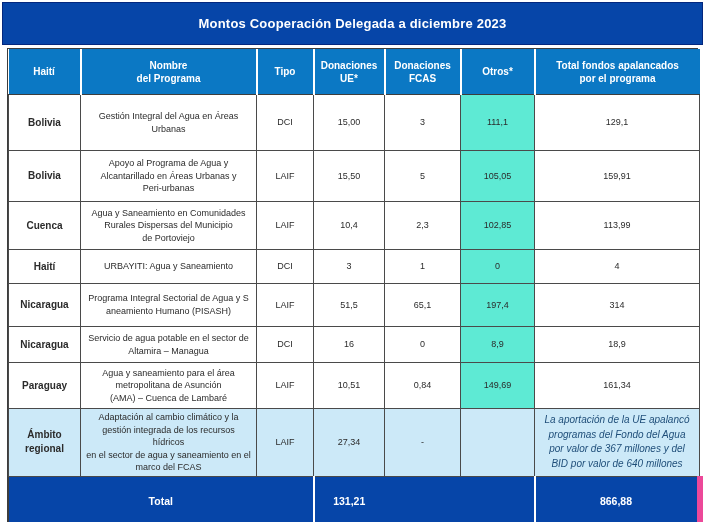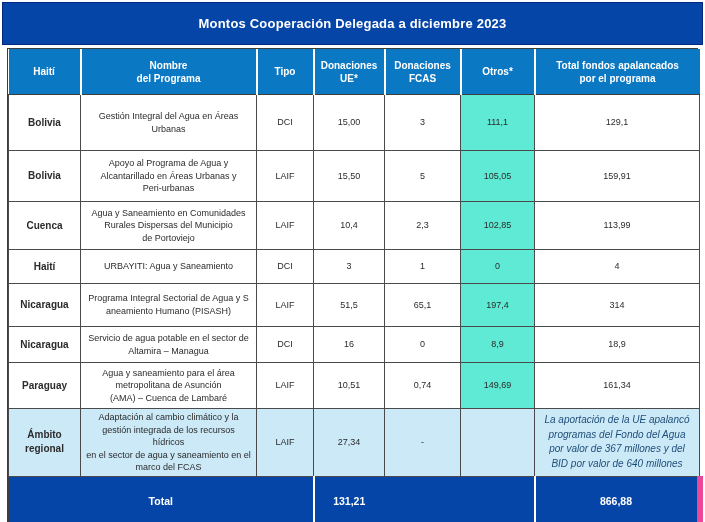--- a/index.html
+++ b/index.html
@@ -160,21 +160,21 @@
           <td class="otros">8,9</td>
           <td>18,9</td>
         </tr>
         <tr class="r7">
           <td class="pais">Paraguay</td>
           <td>Agua y saneamiento para el área
 metropolitana de Asunción
 (AMA) – Cuenca de Lambaré</td>
           <td>LAIF</td>
           <td>10,51</td>
-          <td>0,74</td>
+          <td>0,84</td>
           <td class="otros">149,69</td>
           <td>161,34</td>
         </tr>
         <tr class="r8 highlight">
           <td class="pais">Ámbito
 regional</td>
           <td>Adaptación al cambio climático y la
 gestión integrada de los recursos hídricos
 en el sector de agua y saneamiento en el
 marco del FCAS</td>

